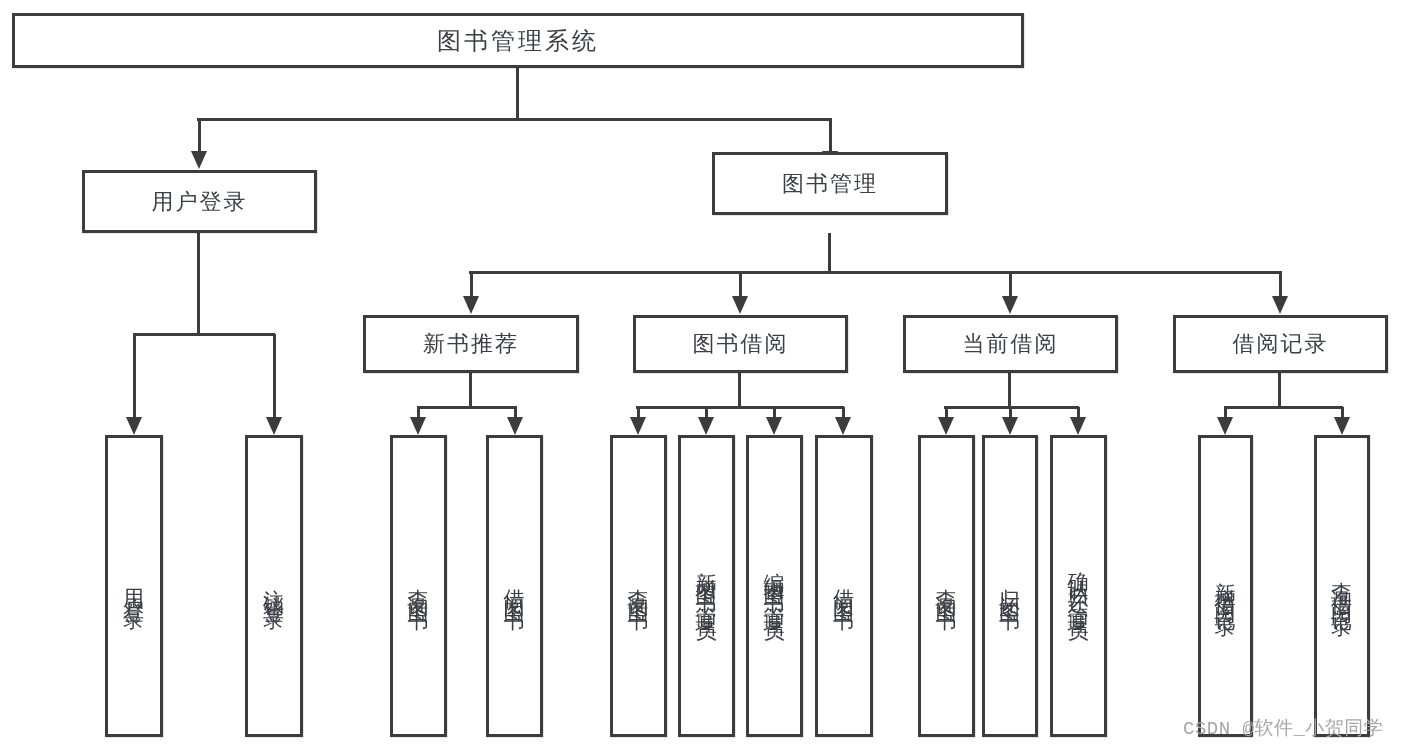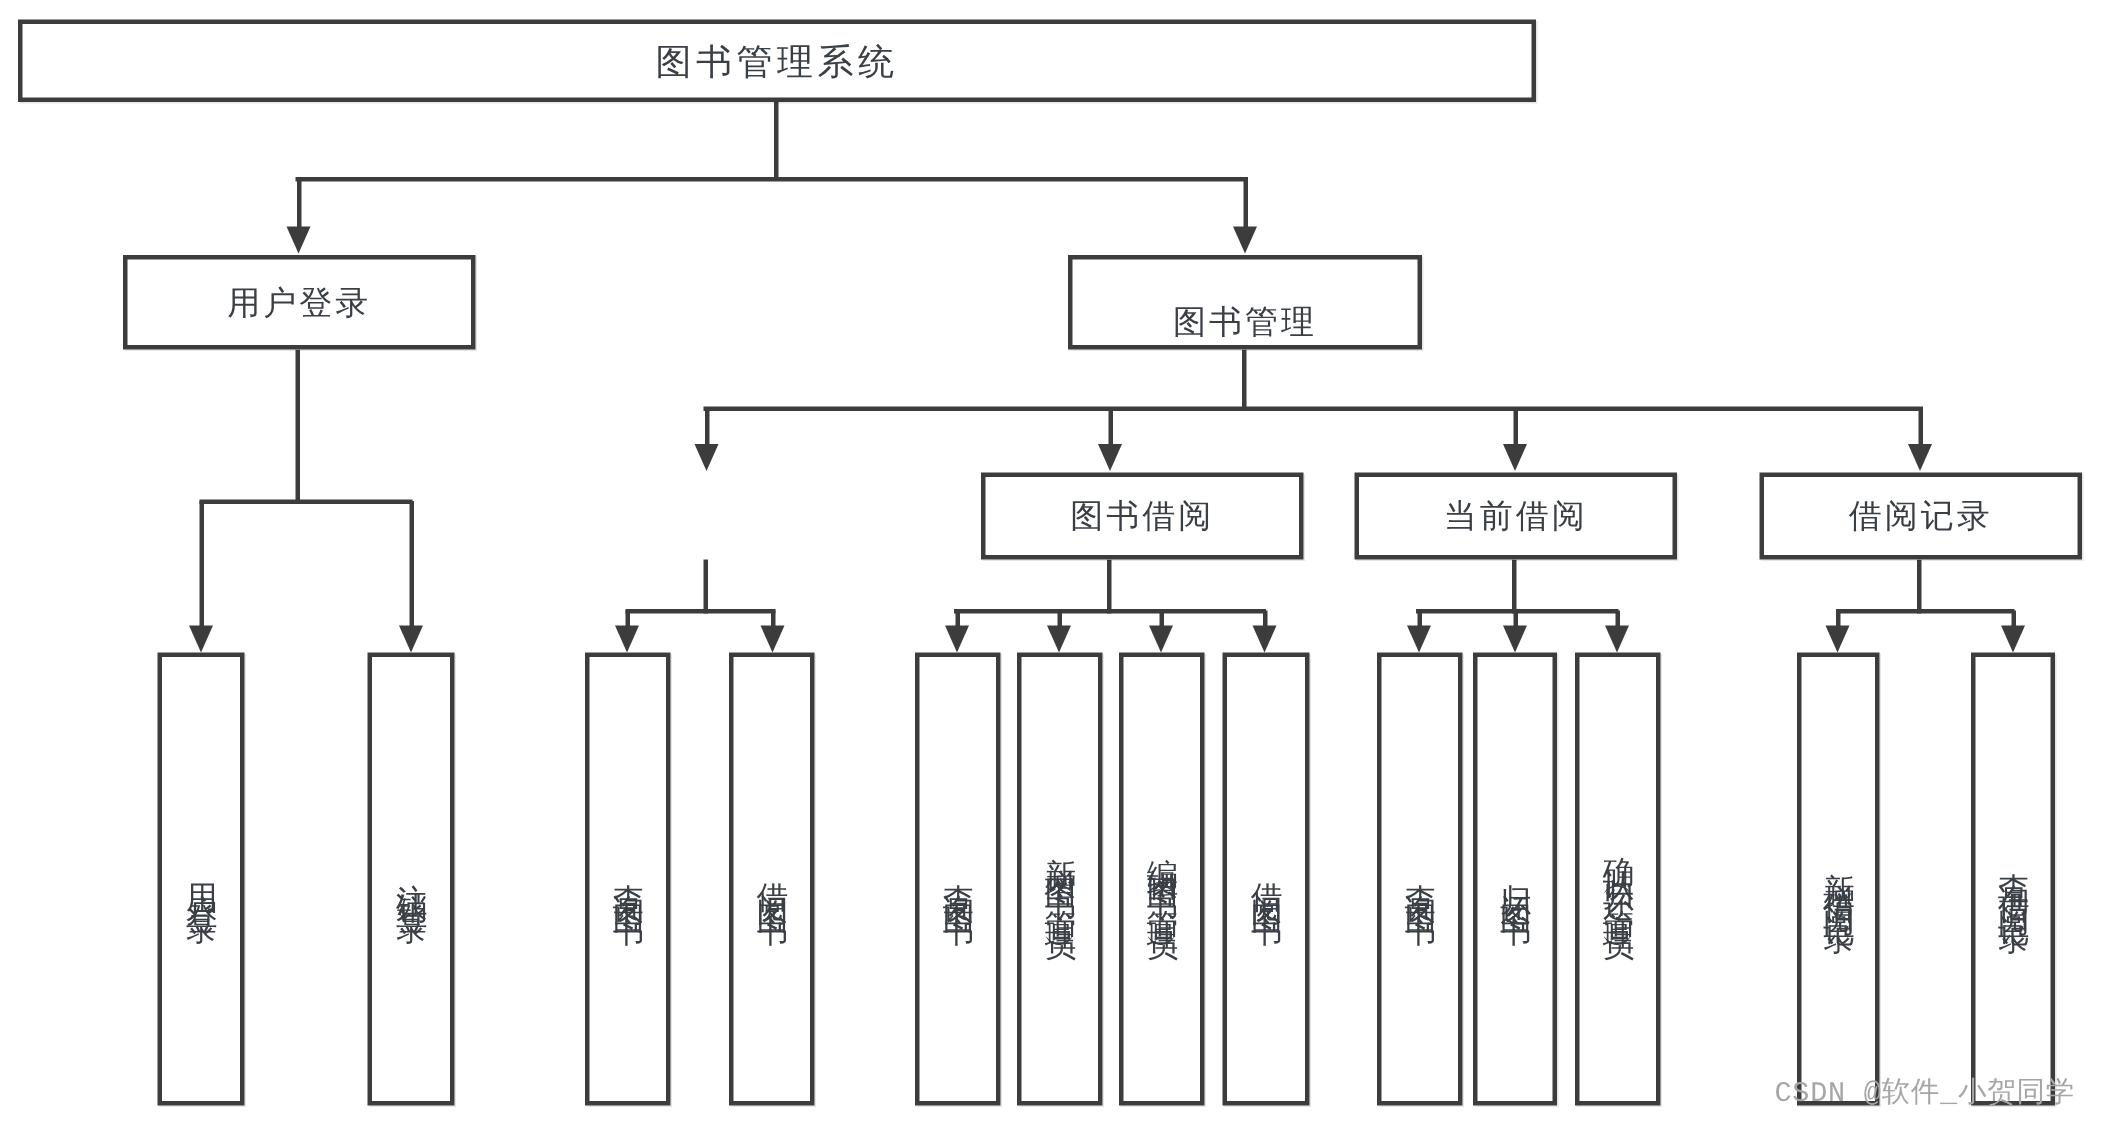--- a/index.html
+++ b/index.html
@@ -54,25 +54,28 @@
 
 <div class="canvas" id="canvas">
 
   <div class="hbox root" style="left:12px; top:13px; width:1012px; height:55px;">
     <span>图书管理系统</span>
   </div>
 
   <div class="hbox" style="left:82px; top:170px; width:235px; height:63px;">
     <span>用户登录</span>
   </div>
-  <div class="hbox" style="left:712px; top:170px; width:236px; height:63px;align-items:flex-end;">
+  <div class="hbox" style="left:712px; top:152px; width:236px; height:63px;">
     <span>图书管理</span>
   </div>
 
-  <div class="hbox" style="left:654px; top:315px; width:215px; height:58px;">
+  <div class="hbox" style="left:363px; top:315px; width:216px; height:58px;">
+    <span>新书推荐</span>
+  </div>
+  <div class="hbox" style="left:633px; top:315px; width:215px; height:58px;">
     <span>图书借阅</span>
   </div>
   <div class="hbox" style="left:903px; top:315px; width:215px; height:58px;align-items:center;">
     <span>当前借阅</span>
   </div>
   <div class="hbox" style="left:1173px; top:315px; width:215px; height:58px;">
     <span>借阅记录</span>
   </div>
 
   <div class="vbox" style="left:105px; top:435px; width:58px; height:302px;">

